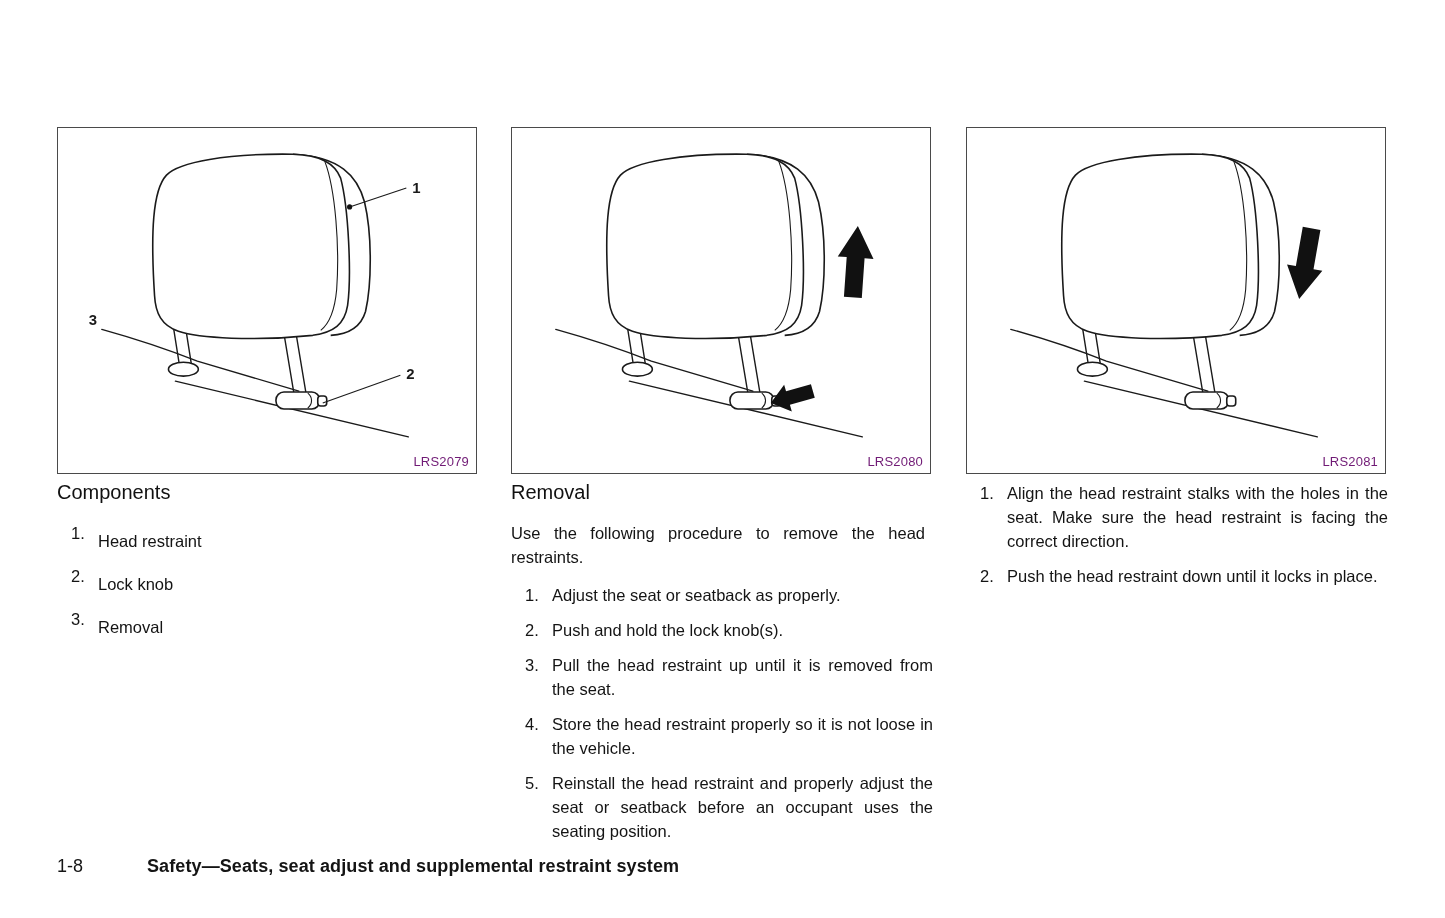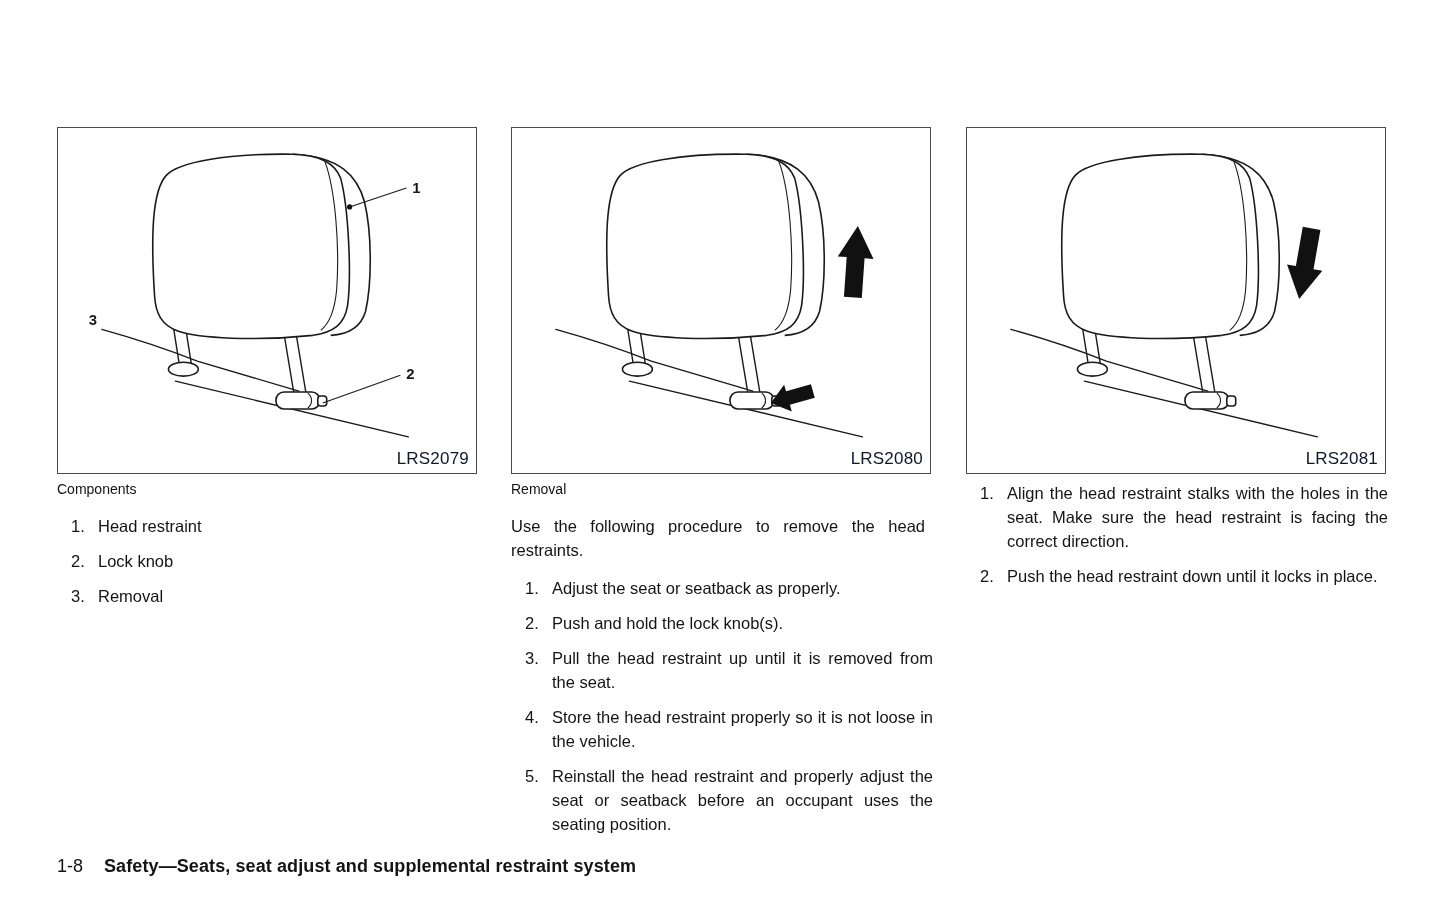--- a/index.html
+++ b/index.html
@@ -8,33 +8,33 @@
     font-family:"Liberation Sans", sans-serif;color:#141414;
     -webkit-font-smoothing:antialiased;
   }
   .figbox{
     position:absolute;top:127px;width:420px;height:347px;
     border:1px solid #4a4a4a;margin:0;background:#fff;box-sizing:border-box;
   }
   #fig1{left:57px}#fig2{left:511px}#fig3{left:966px}
   svg.diagram{width:100%;height:100%;display:block;}
   .figlabel{
-    position:absolute;right:7px;bottom:4px;font-size:17px;color:#0f172a;
+    position:absolute;right:7px;bottom:4px;font-size:13px;color:#701a75;
     letter-spacing:.2px;
   }
   .col{position:absolute;top:481px;width:422px;}
   #col1{left:57px}#col2{left:511px}#col3{left:966px}
-  h2{font-size:14px;font-weight:400;margin:0 0 17px 0;color:#111;}
+  h2{font-size:20px;font-weight:400;margin:0 0 17px 0;color:#111;}
   .intro{font-size:16.5px;line-height:24px;margin:0 8px 14px 0;text-align:justify;}
   ol.steps{list-style:none;margin:0;padding:0 0 0 14px;font-size:16.5px;line-height:24px;}
   ol.steps li{display:flex;margin-bottom:11px;}
   ol.steps .num{width:27px;flex:none;}
   ol.steps .txt{flex:1;text-align:justify;}
-  ol.steps.plain .txt{text-align:left;}
-  .footer{position:absolute;left:57px;top:856px;font-size:18px;display:flex;align-items:flex-end;}
+  ol.steps.plain .txt{text-align:left;margin-top:8px;}
+  .footer{position:absolute;left:57px;top:856px;font-size:18px;display:flex;align-items:flex-end;gap:43px;}
   .footer .pagenum{font-weight:400;margin-right:21px;}
   .footer .sect{font-weight:700;letter-spacing:.1px;}
   
   .shape{fill:#ffffff;stroke:#1a1a1a;stroke-width:1.6;stroke-linejoin:round;}
   .ln{fill:none;stroke:#1a1a1a;stroke-width:1.4;stroke-linecap:round;}
   .thin{fill:none;stroke:#1a1a1a;stroke-width:1.1;}
   .blk{fill:#111;stroke:none;}
   .callout{font-size:15px;font-weight:700;fill:#1a1a1a;}
 </style>
 </head>

